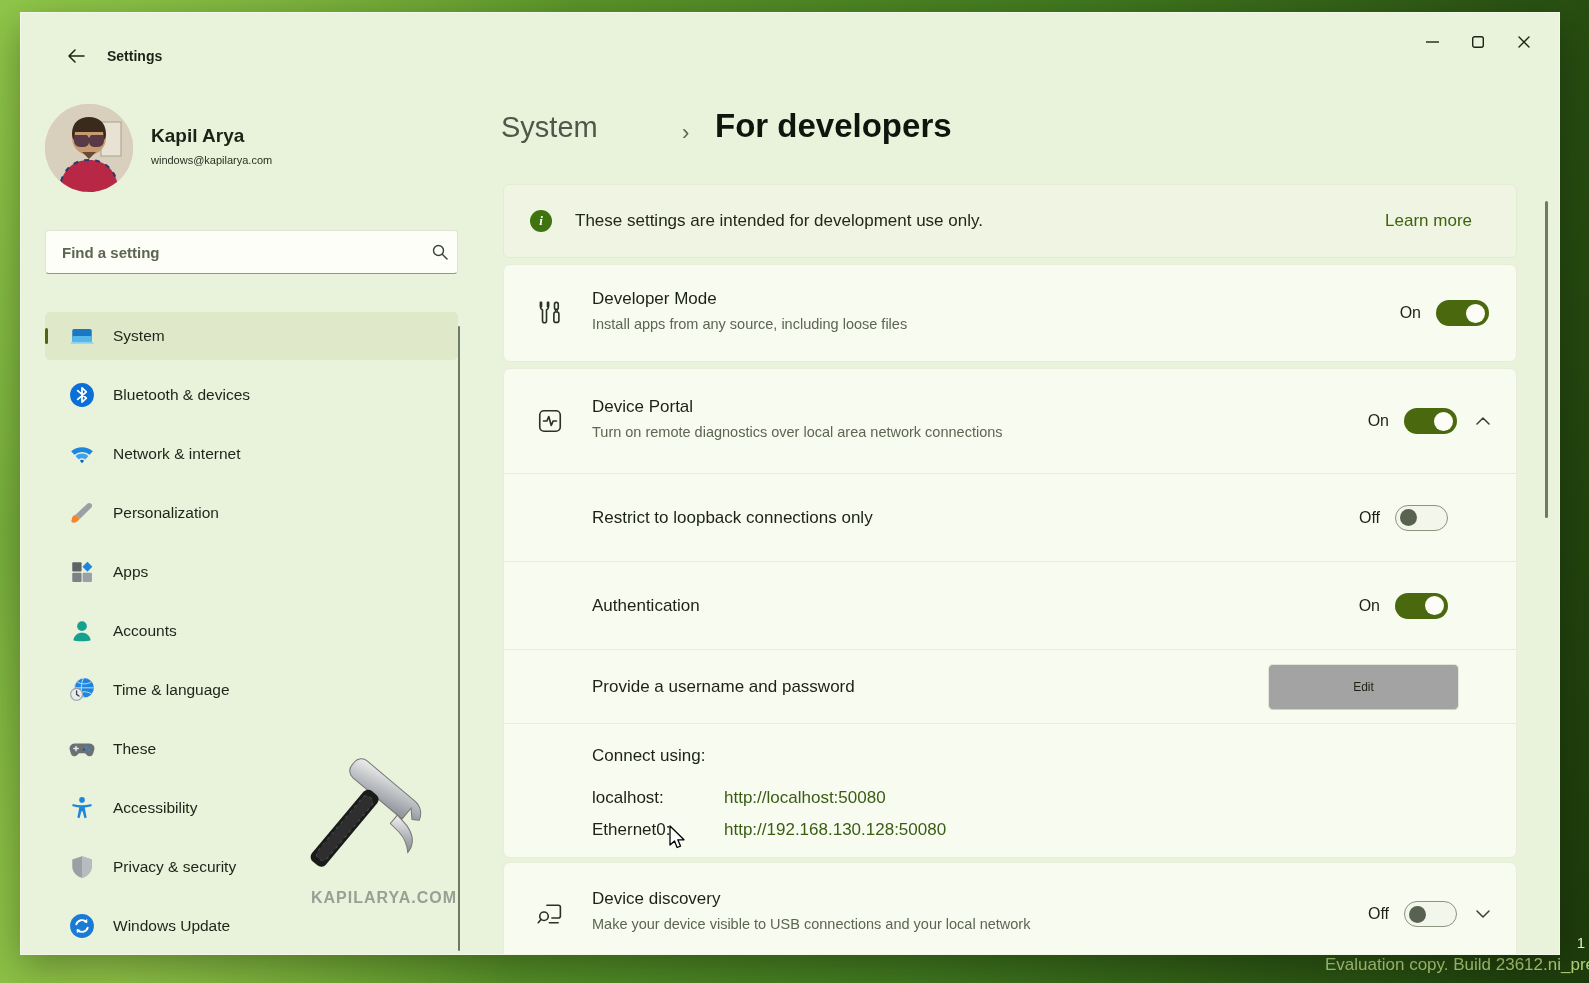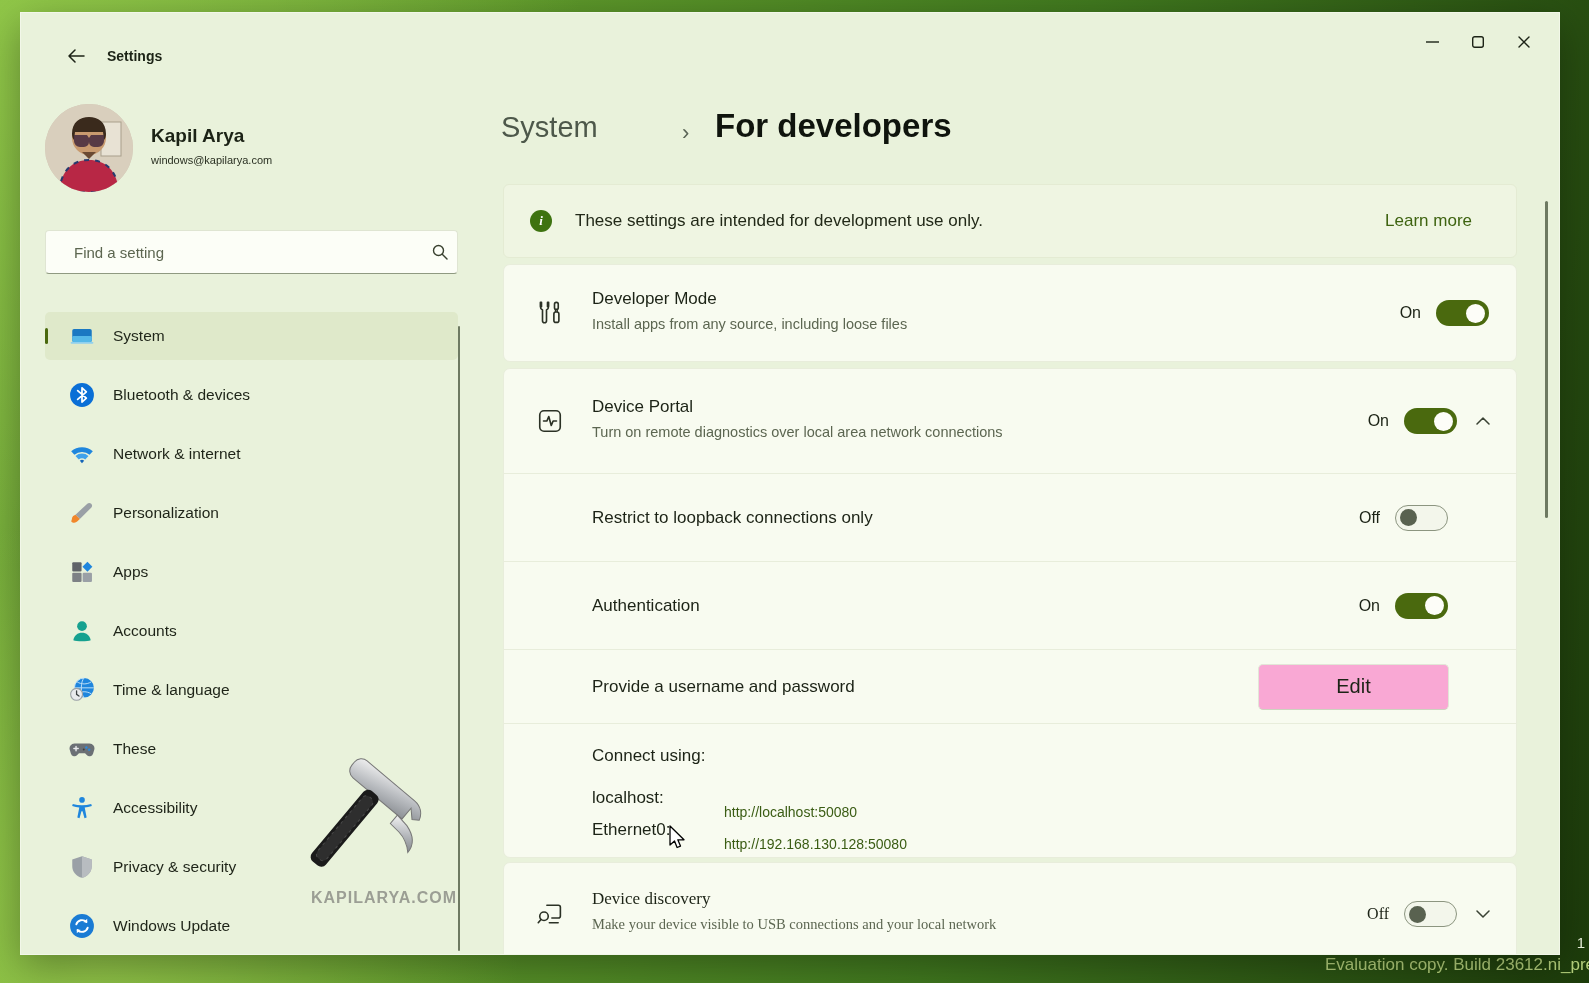--- a/index.html
+++ b/index.html
@@ -31,21 +31,21 @@
   .win-controls { position:absolute; right:12px; top:10px; display:flex; }
   .win-ctl { width:46px; height:38px; display:flex; align-items:center; justify-content:center; color:#1c2316; }
 
   
   .avatar { position:absolute; left:24px; top:91px; width:88px; height:88px; border-radius:50%; overflow:hidden; background:#cfc4b2; }
   .profile-name { position:absolute; left:130px; top:112px; font-size:19px; font-weight:700; }
   .profile-email { position:absolute; left:130px; top:141px; font-size:11px; color:#2a3022; }
 
   
   .search { position:absolute; left:24px; top:217px; width:413px; height:44px; background:#fcfef7; border:1px solid #dfe5d2; border-bottom:1px solid #8f9a81; border-radius:4px; display:flex; align-items:center; }
-  .search input { flex:1; border:none; outline:none; background:transparent; font-family:inherit; font-size:15px; color:#39412f; padding:0 12px 0 28px; }
+  .search input { flex:1; border:none; outline:none; background:transparent; font-family:inherit; font-size:15px; color:#39412f; padding:0 12px 0 16px;font-weight:bold; }
   .search input::placeholder { color:#5c6650; opacity:1; }
   .search-icon { width:34px; display:flex; justify-content:center; align-items:center; }
 
   
   .nav { position:absolute; left:24px; top:299px; width:413px; }
   .nav-item { position:relative; height:48px; margin-bottom:11px; display:flex; align-items:center; border-radius:5px; cursor:pointer; }
   .nav-item.sel { background:#dfe9ca; }
   .nav-item.sel::before { content:""; position:absolute; left:0; top:16px; width:3px; height:16px; background:#4a690e; border-radius:2px; }
   .nav-ico { width:26px; height:26px; margin-left:24px; flex:0 0 26px; }
   .nav-label { margin-left:18px; font-size:15.5px; color:#1e2418; }
@@ -72,25 +72,25 @@
   .state { font-size:16px; color:#1c2316; margin-right:15px; }
 
   .toggle { width:53px; height:26px; border-radius:13px; position:relative; cursor:pointer; }
   .toggle.on { background:#4a690e; }
   .toggle.on .knob { position:absolute; right:4px; top:3.5px; width:19px; height:19px; border-radius:50%; background:#fdfdf8; }
   .toggle.off { background:#f3f6eb; border:1px solid #8c9580; }
   .toggle.off .knob { position:absolute; left:4px; top:3.5px; width:17px; height:17px; border-radius:50%; background:#596250; }
 
   .chev { margin-left:19px; display:flex; cursor:pointer; }
 
-  .edit-btn { position:absolute; right:67px; top:50%; transform:translateY(-50%); width:191px; height:46px; background:#f9a8d4; border:1px solid #e2e6d7; border-bottom-color:#cdd3bf; border-radius:5px; font-family:inherit; font-size:20px; color:#1c2316; cursor:pointer; }
+  .edit-btn { position:absolute; right:57px; top:50%; transform:translateY(-50%); width:191px; height:46px; background:#a3a3a3; border:1px solid #e2e6d7; border-bottom-color:#cdd3bf; border-radius:5px; font-family:inherit; font-size:12px; color:#1c2316; cursor:pointer; }
 
   .connect-head { position:absolute; left:88px; top:22px; font-size:17px;text-align:center; }
   .connect-line { position:absolute; left:88px; font-size:17px; color:#1c2316; }
-  .connect-url { position:absolute; left:220px; font-size:14px; color:#3a5c13; cursor:pointer;margin-top:16px; }
+  .connect-url { position:absolute; left:220px; font-size:17px; color:#3a5c13; cursor:pointer; }
 
   .main-scroll { position:absolute; left:1524px; top:188px; width:3px; height:317px; background:#6e7a62; border-radius:3px; }
 
   
   .wm { position:absolute; left:283px; top:735px; width:170px; height:170px; pointer-events:none; }
   .wm-text { position:absolute; left:278px; top:876px; width:170px; text-align:center; font-size:16px; font-weight:700; letter-spacing:1px; color:#8e9088; opacity:.85; }
 
   .cursor { position:absolute; left:645px; top:812px; pointer-events:none; }
 </style>
 </head>
@@ -320,21 +320,21 @@
 
     <div class="row" style="height:136px;">
       <div class="connect-head">Connect using:</div>
       <div class="connect-line" style="top:64px;">localhost:</div>
       <div class="connect-url" style="top:64px;">http://localhost:50080</div>
       <div class="connect-line" style="top:96px;">Ethernet0:</div>
       <div class="connect-url" style="top:96px;">http://192.168.130.128:50080</div>
     </div>
   </div>
 
-  <div class="card" style="top:849px; height:104px;font-family:Liberation Serif, serif;">
+  <div class="card" style="top:849px; height:104px;">
     <div class="row" style="height:102px;">
       <svg class="row-ico" viewBox="0 0 24 24">
           <path d="M9.5 5h9.2a1.6 1.6 0 0 1 1.6 1.6v7a1.6 1.6 0 0 1-1.6 1.6h-5.2" fill="none" stroke="#2b3125" stroke-width="1.3" stroke-linecap="round"></path>
           <circle cx="7.2" cy="13.8" r="3.4" fill="none" stroke="#2b3125" stroke-width="1.3"></circle>
           <path d="M4.8 16.4 2.6 19" stroke="#2b3125" stroke-width="1.3" stroke-linecap="round"></path>
           <path d="M11.5 19h7" stroke="#2b3125" stroke-width="1.3" stroke-linecap="round"></path>
         </svg>
       <div class="row-title" style="top:26px;">Device discovery</div>
       <div class="row-sub" style="top:53px;">Make your device visible to USB connections and your local network</div>
       <div class="controls" style="right:26px;">

